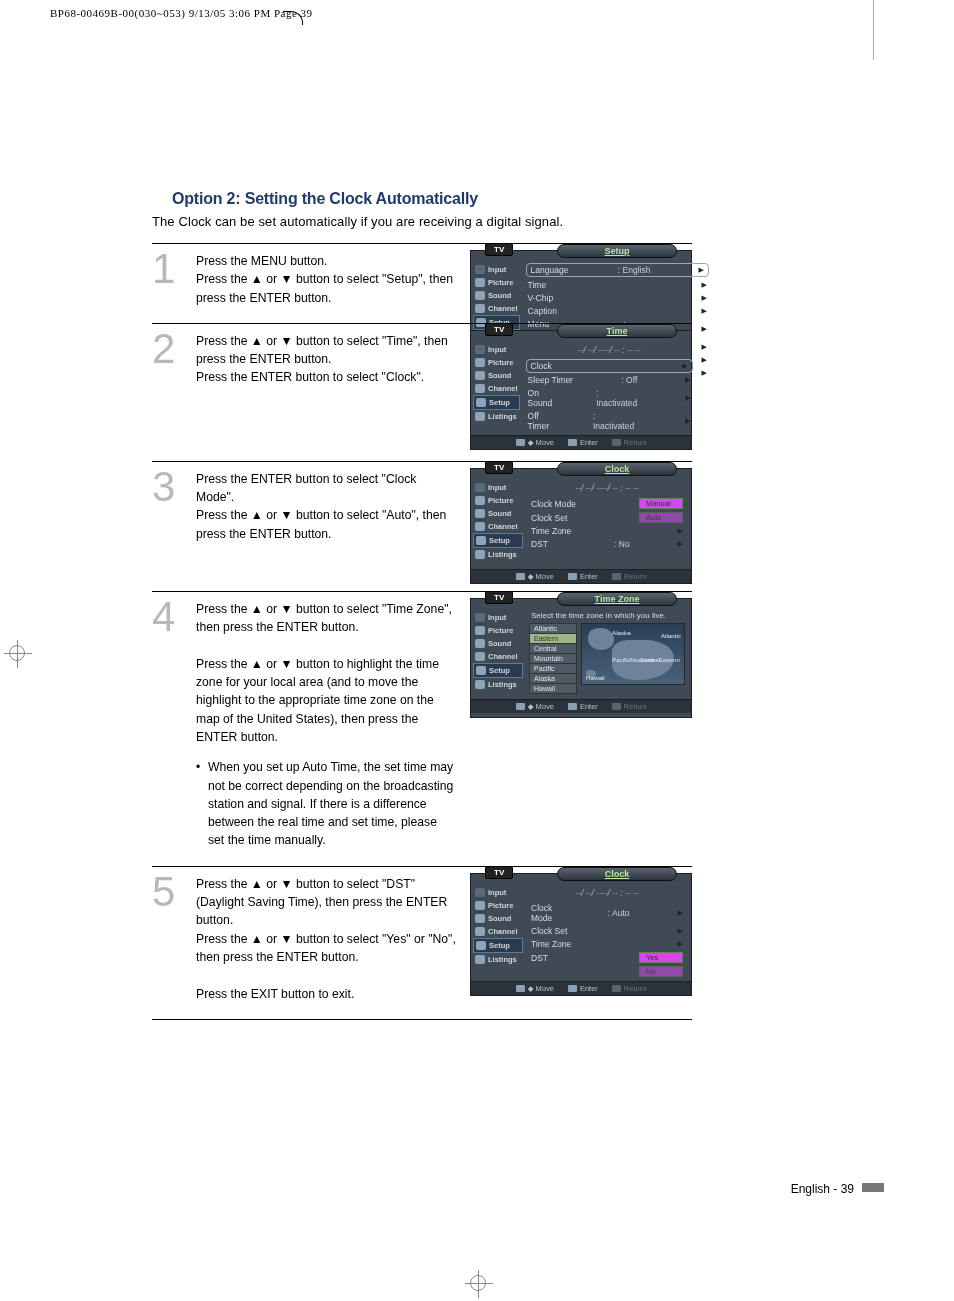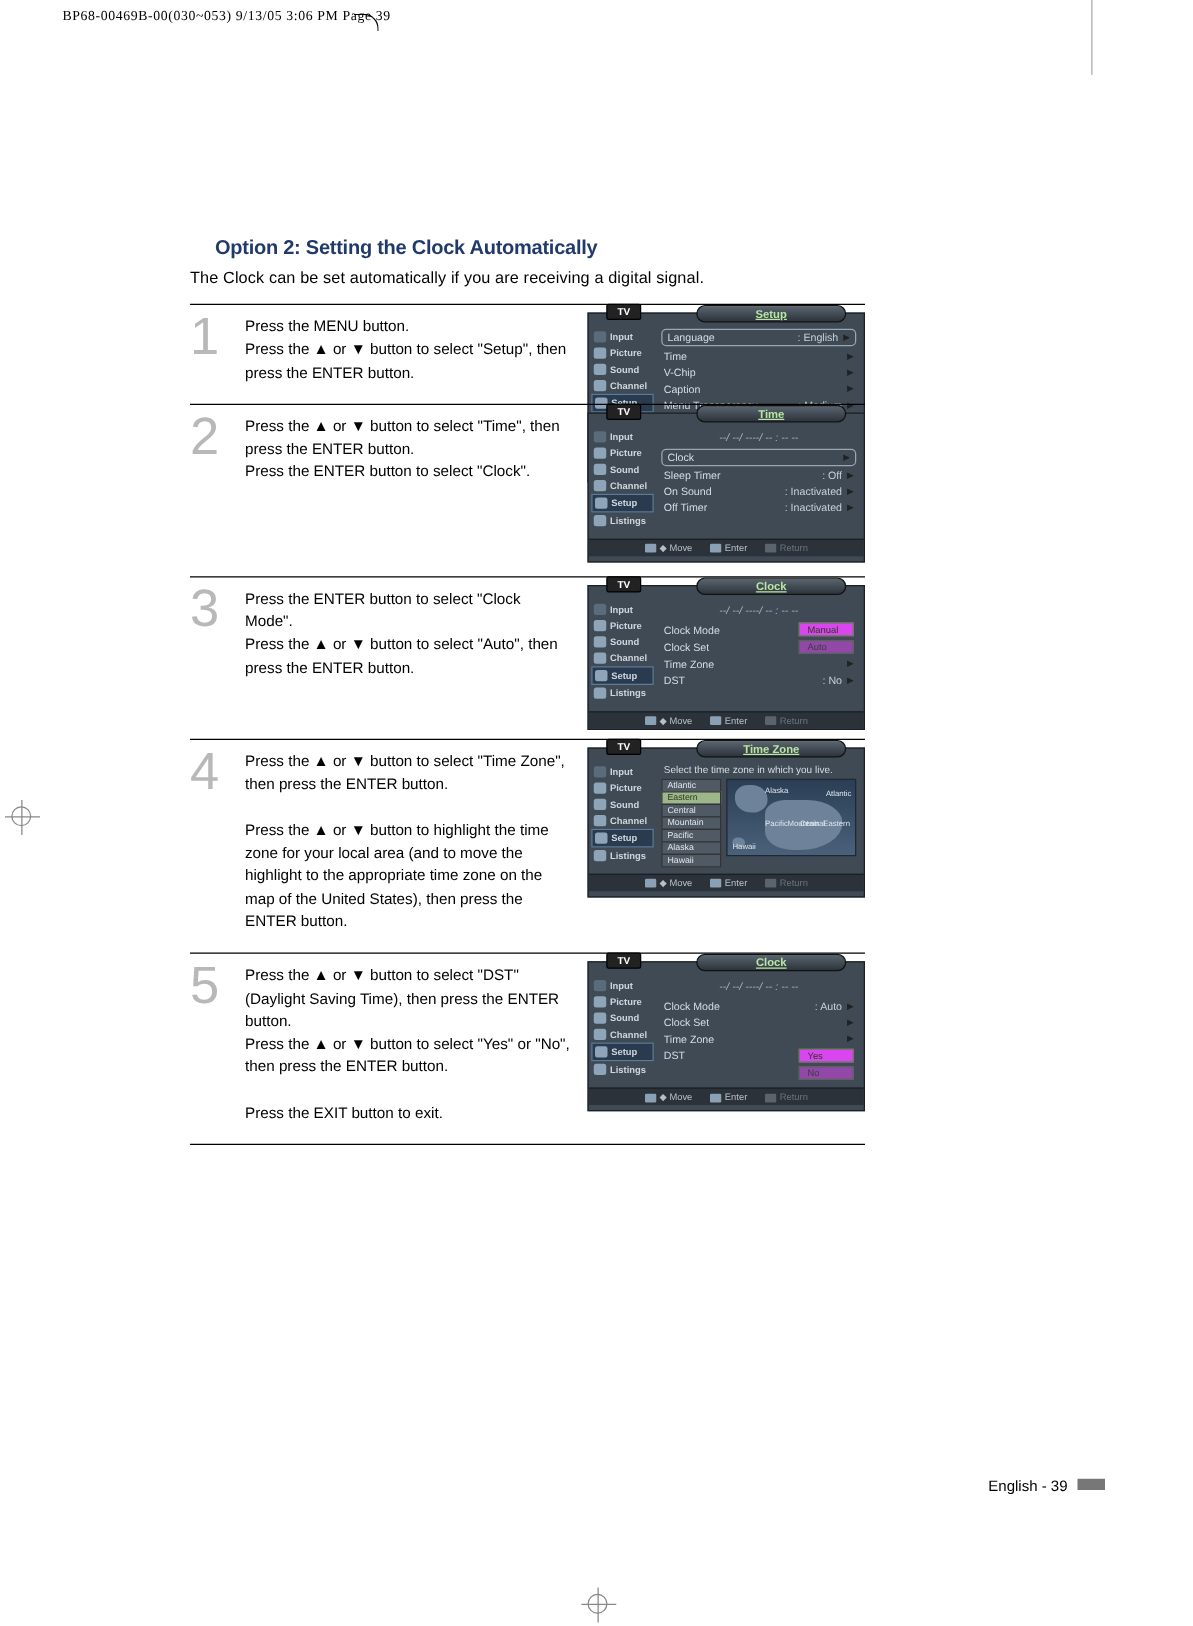--- a/index.html
+++ b/index.html
@@ -163,20 +163,21 @@
   .osd-side-item .lbl { font-weight: bold; }
   .osd-main {
     flex: 1;
     padding: 2px 6px 2px 6px;
     color: #d6dde4;
   }
   .osd-row {
     display: flex; justify-content: space-between;
     padding: 1.5px 2px;
     align-items: center;
+    gap: 44px;
   }
   .osd-row.box {
     border: 1px solid #9aa6b2;
     border-radius: 4px;
     padding: 1px 4px;
     margin-bottom: 1px;
   }
   .osd-row .k { flex: 1; }
   .osd-row .v { color: #c9d1d9; }
   .osd-row .arr { color: #222; font-size: 7px; margin-left: 4px; }
@@ -475,20 +476,21 @@
             <span><span class="btn-ico"></span>Enter</span>
             <span class="ret"><span class="btn-ico" style="background:#5a646e"></span>Return</span>
           </div>
       </div>
     </div>
 
     <div class="step-row">
       <div class="step-num">4</div>
       <div class="step-body">
         <span>Press the ▲ or ▼ button to select "Time Zone", then press the ENTER button.<br><br>Press the ▲ or ▼ button to highlight the time zone for your local area (and to move the highlight to the appropriate time zone on the map of the United States), then press the ENTER button.</span>
+        <div class="note">When you set up Auto Time, the set time may not be correct depending on the broadcasting station and signal. If there is a difference between the real time and set time, please set the time manually.</div>
       </div>
       <div class="osd med">
         <div class="osd-tv">TV</div>
         <div class="osd-title-pill">Time Zone</div>
         <div class="osd-body">
           <div class="osd-sidebar">
               <div class="osd-side-item input">
                 <span class="ico"></span>
                 <span class="lbl">Input</span>
               </div>

